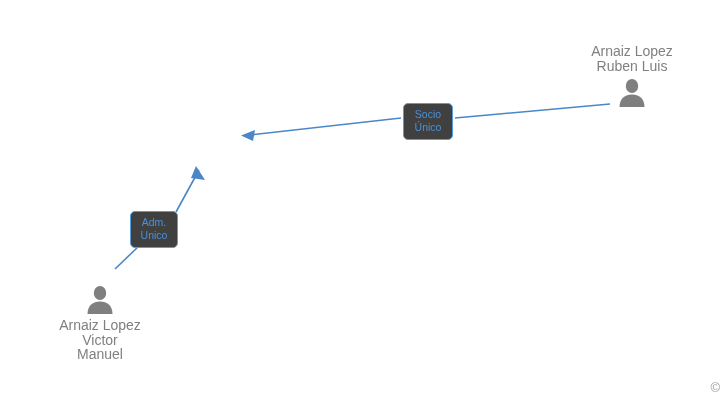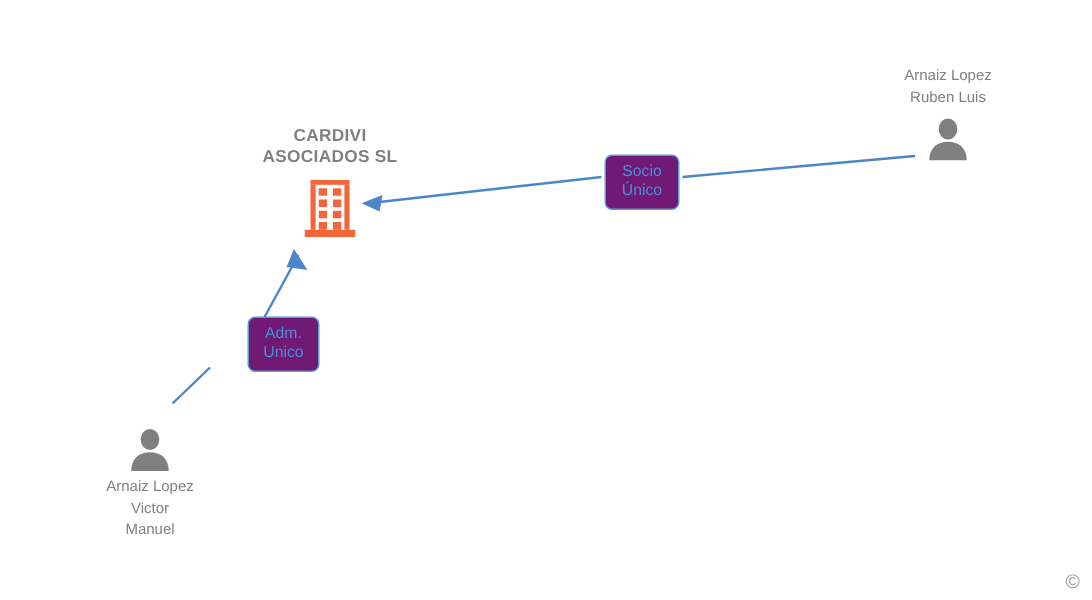--- a/index.html
+++ b/index.html
@@ -47,57 +47,56 @@
   }
   
   .person-node {
     position: absolute;
     width: 140px;
     text-align: center;
   }
   .person-node.top-right { left: 562px; top: 44px; }
   .person-node.bottom-left { left: 30px; top: 284px; }
   .person-label {
-    font-size: 10px;
+    font-size: 14px;
     line-height: 14.5px;
     color: #808080;
     white-space: pre-line;
   }
   .person-icon {
     width: 30px;
     height: 30px;
     margin: 0 auto;
     display: block;
   }
   .top-right .person-icon { margin-top: 4px; }
   .bottom-left .person-label { margin-top: 4px; }
   
   .rel-box {
     position: absolute;
     border: 1.3px solid #5b9bd5;
     border-radius: 5px;
-    background: #701a75;
+    background: #404040;
     color: #4a90d9;
     font-size: 10.5px;
     line-height: 13px;
     text-align: center;
     padding: 4px 6px 5px 6px;
     box-sizing: border-box;
     white-space: pre-line;
   }
   #rel-socio-unico {
     left: 403px;
     top: 103px;
     width: 50px;
   }
   #rel-adm-unico {
     left: 130px;
     top: 211px;
     width: 48px;
-    margin-left: 35px;
   }
   
   .watermark {
     position: absolute;
     right: 8px;
     bottom: 6px;
     display: flex;
     align-items: center;
     gap: 4px;
   }
@@ -131,42 +130,20 @@
 
     <line x1="610" y1="104" x2="455" y2="118" stroke="#4a86c8" stroke-width="1.6"></line>
     <line x1="401" y1="118" x2="250" y2="135" stroke="#4a86c8" stroke-width="1.6"></line>
     <polygon points="241,135.5 255,130 253,141" fill="#4a86c8"></polygon>
 
     <line x1="115" y1="269" x2="140" y2="245" stroke="#4a86c8" stroke-width="1.6"></line>
     <line x1="176" y1="212" x2="199" y2="170" stroke="#4a86c8" stroke-width="1.6"></line>
     <polygon points="196,166 205,180 191,178" fill="#4a86c8"></polygon>
   </svg>
 
-  <div class="company-node">
-    <div class="company-label">CARDIVI
-ASOCIADOS SL</div>
-    <svg class="company-icon" viewBox="0 0 34 38">
-      <g fill="#f4663a">
-        <rect x="4" y="0" width="26" height="3.2"></rect>
-        <rect x="4" y="3.2" width="3.4" height="30"></rect>
-        <rect x="26.6" y="3.2" width="3.4" height="30"></rect>
-        <rect x="0" y="33.2" width="34" height="4.8"></rect>
-
-        <rect x="9.5" y="5.5" width="5.5" height="5"></rect>
-        <rect x="19" y="5.5" width="5.5" height="5"></rect>
-        <rect x="9.5" y="13" width="5.5" height="5"></rect>
-        <rect x="19" y="13" width="5.5" height="5"></rect>
-        <rect x="9.5" y="20.5" width="5.5" height="5"></rect>
-        <rect x="19" y="20.5" width="5.5" height="5"></rect>
-
-        <rect x="9.5" y="28" width="5.5" height="5.2"></rect>
-        <rect x="19" y="28" width="5.5" height="5.2"></rect>
-      </g>
-    </svg>
-  </div>
 
   <div class="rel-box" id="rel-socio-unico">Socio
 Único</div>
 
   <div class="rel-box" id="rel-adm-unico">Adm.
 Unico</div>
 
   <div class="person-node top-right">
     <div class="person-label">Arnaiz Lopez
 Ruben Luis</div>

